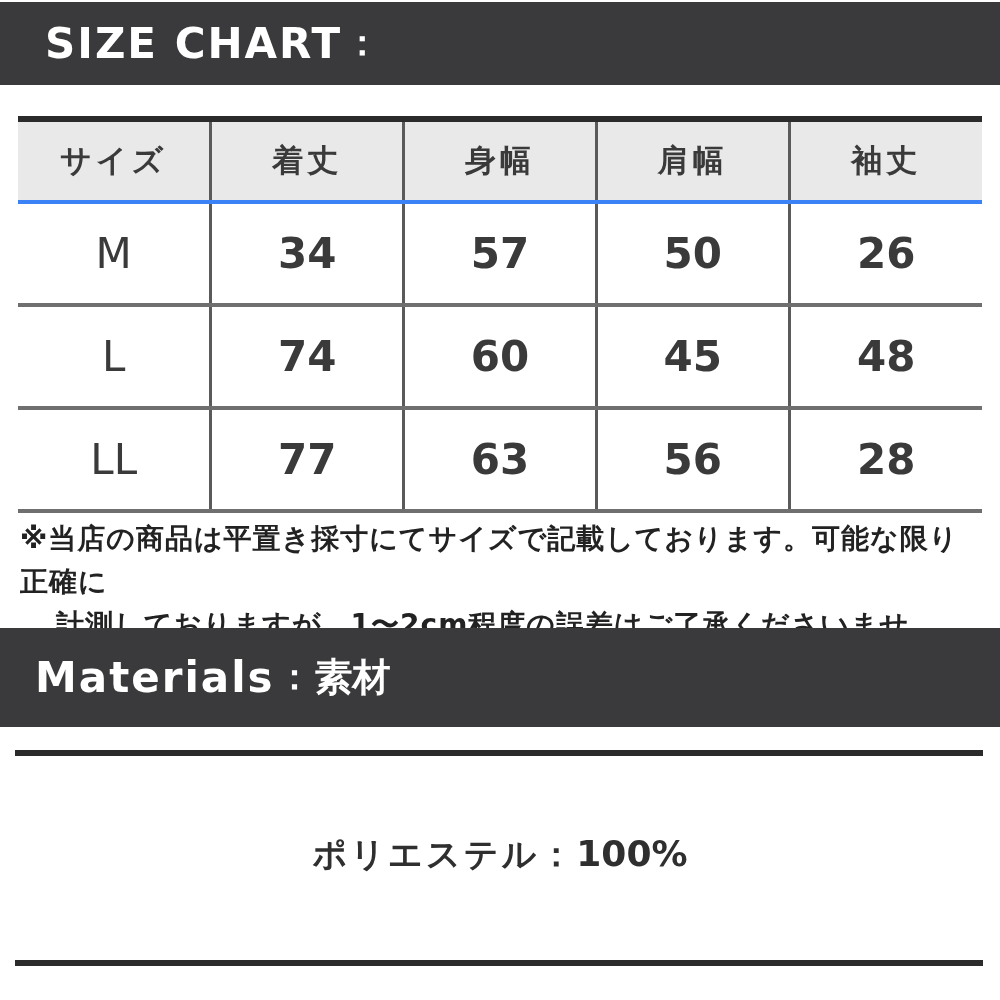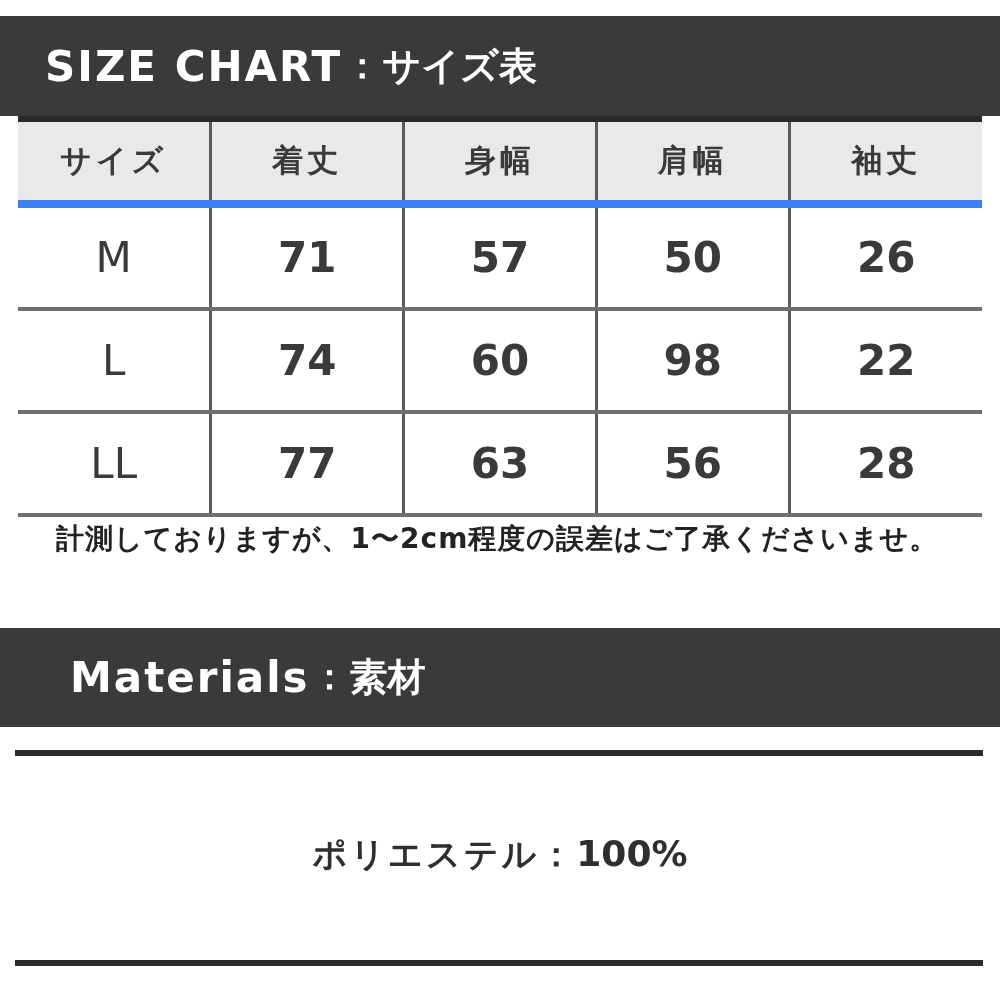--- a/index.html
+++ b/index.html
@@ -20,22 +20,22 @@
   .section-bar {
     position: absolute;
     left: 0;
     width: 1000px;
     background: #3a3a3c;
     color: #ffffff;
     display: flex;
     align-items: center;
     box-sizing: border-box;
   }
-  .bar-top { top: 16px; height: 100px; padding-left: 45px; }
-  .bar-materials { top: 628px; height: 99px; padding-left: 70px; }
+  .bar-top { top: 2px; height: 83px; padding-left: 45px; }
+  .bar-materials { top: 628px; height: 99px; padding-left: 35px; }
 
   .bar-title-en {
     font-size: 42px;
     font-weight: 800;
     letter-spacing: 2px;
     white-space: nowrap;
   }
   .bar-sep {
     font-size: 36px;
     font-weight: 800;
@@ -63,21 +63,21 @@
     table-layout: fixed;
     border-top: 6px solid #2b2b2b;
   }
   .size-table th {
     height: 76px;
     background: #e9e9e9;
     font-size: 31px;
     font-weight: 700;
     color: #3a3a3a;
     text-align: center;
-    border-bottom: 8px solid #3b82f6;
+    border-bottom: 4px solid #3b82f6;
     letter-spacing: 4px;
   }
   .size-table td {
     height: 97px;
     font-size: 42px;
     font-weight: 700;
     color: #3a3a3a;
     text-align: center;
     border-bottom: 4px solid #6f6f6f;
     background: #ffffff;
@@ -138,59 +138,59 @@
   }
 </style>
 </head>
 <body>
 
 <div class="canvas">
 
   <div class="section-bar bar-top">
     <span class="bar-title-en">SIZE CHART</span>
     <span class="bar-sep">：</span>
-    <span class="bar-title-ja">サイズ表</span>
   </div>
 
   <table class="size-table">
     <thead>
       <tr>
         <th>サイズ</th>
         <th>着丈</th>
         <th>身幅</th>
         <th>肩幅</th>
         <th>袖丈</th>
       </tr>
     </thead>
     <tbody>
       <tr>
         <td class="size-cell">M</td>
-        <td>71</td>
+        <td>34</td>
         <td>57</td>
         <td>50</td>
         <td>26</td>
       </tr>
       <tr>
         <td class="size-cell">L</td>
         <td>74</td>
         <td>60</td>
-        <td>98</td>
-        <td>22</td>
+        <td>45</td>
+        <td>48</td>
       </tr>
       <tr>
         <td class="size-cell">LL</td>
         <td>77</td>
         <td>63</td>
         <td>56</td>
         <td>28</td>
       </tr>
     </tbody>
   </table>
 
   <div class="note">
+    <div class="line1">※当店の商品は平置き採寸にてサイズで記載しております。可能な限り正確に</div>
     <div class="line2">計測しておりますが、1〜2cm程度の誤差はご了承くださいませ。</div>
   </div>
 
   <div class="section-bar bar-materials">
     <span class="bar-title-en">Materials</span>
     <span class="bar-sep">：</span>
     <span class="bar-title-ja">素材</span>
   </div>
 
   <div class="rule rule-top"></div>

